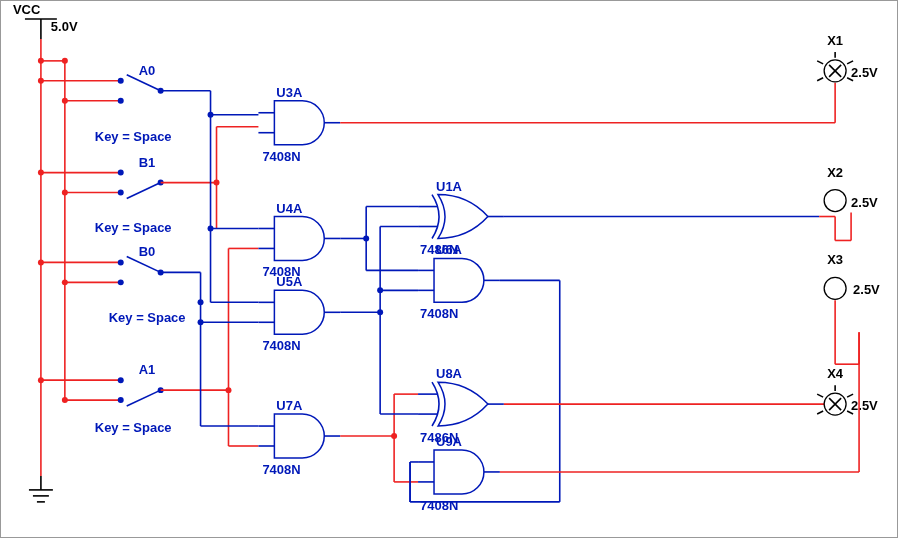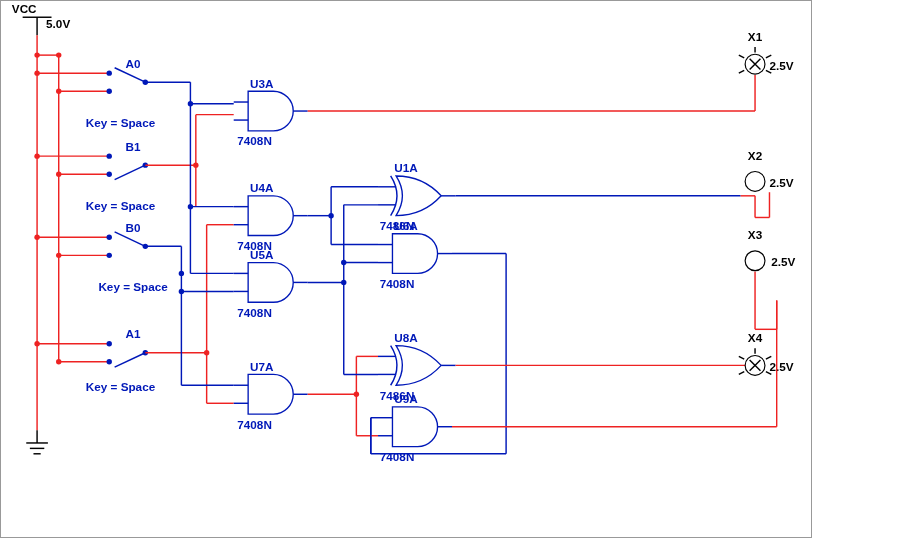--- a/index.html
+++ b/index.html
@@ -1,16 +1,16 @@
 <!DOCTYPE html>
 <html><head>
 <meta charset="utf-8">
 <style>
   body{margin:0;background:#fff;font-family:Arial,Helvetica,sans-serif}
-  .frame{position:relative;width:812px;height:538px;box-sizing:border-box;border:1px solid #999;overflow:hidden}
+  .frame{position:relative;width:898px;height:538px;box-sizing:border-box;border:1px solid #999;overflow:hidden}
   .dotgrid{position:absolute;inset:0;background-image:radial-gradient(circle,#b6b6b6 0.6px,transparent 0.6px);background-size:8px 8px;background-position:8px 8px}
   svg.ov{position:absolute;inset:0}
   text{font-family:Arial,Helvetica,sans-serif}
   .blk{font-size:13px;font-weight:700;fill:#000}
   .blu{font-size:13px;font-weight:700;fill:#0018b8}
   .wred{stroke:#e22;stroke-width:1.6;fill:none}
   .wblu{stroke:#0018b8;stroke-width:1.6;fill:none}
   .wblk{stroke:#000;stroke-width:1.6;fill:none}
   .node{fill:#0018b8}
   .rednode{fill:#e22}

